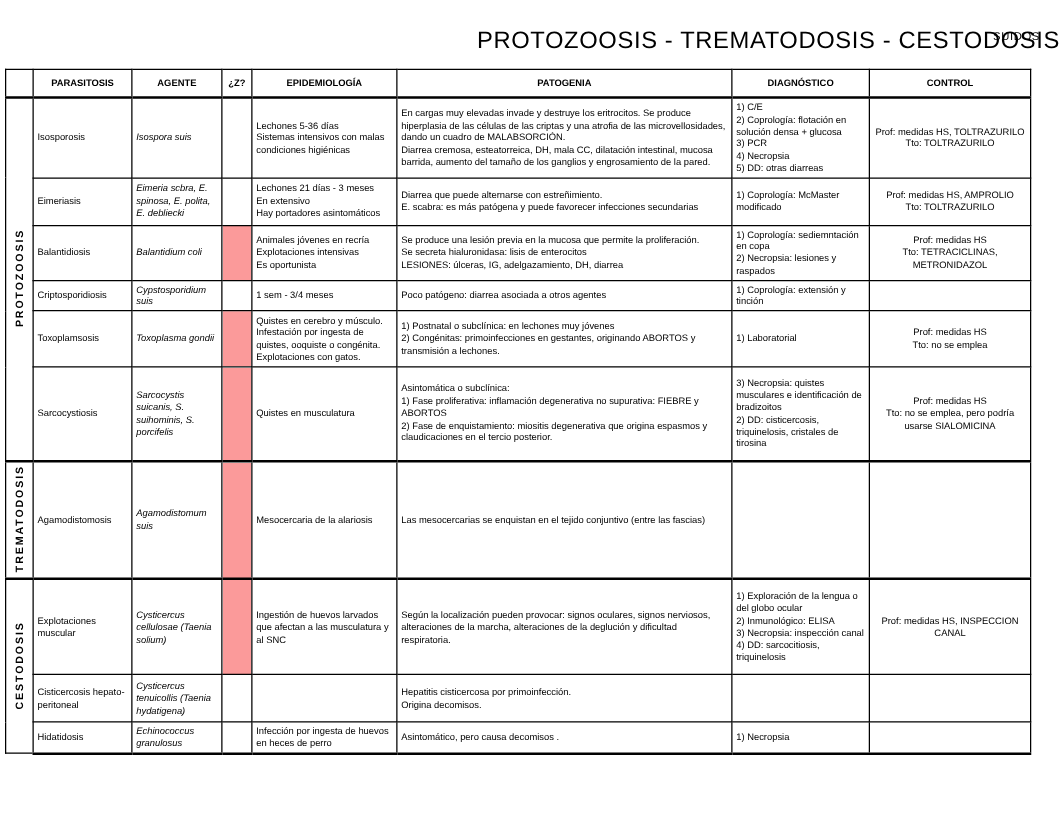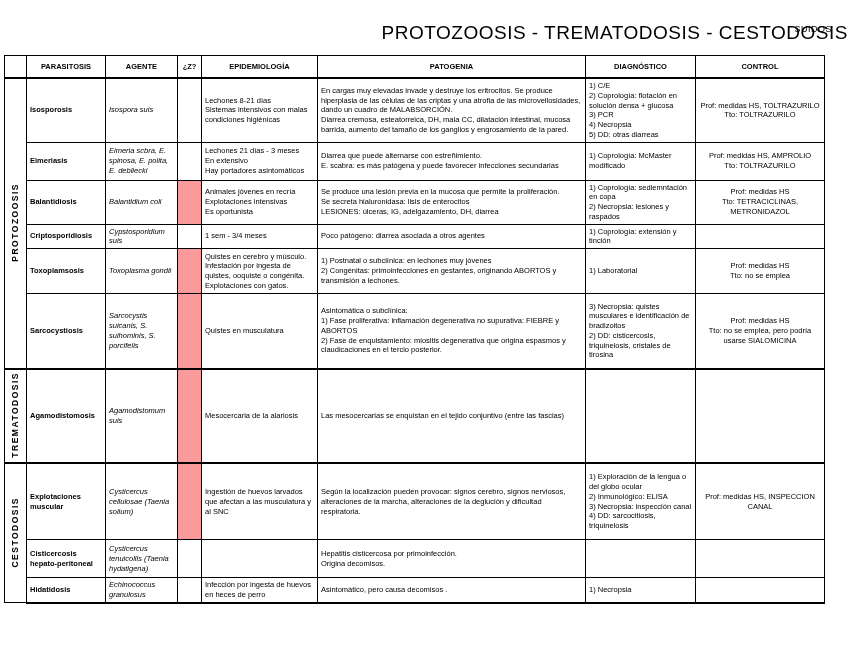--- a/index.html
+++ b/index.html
@@ -28,21 +28,21 @@
   }
   th.corner-spacer { border:none; background:transparent; }
   tr.section-start td { border-top:2px solid #000; }
   td.section-label { padding:0; text-align:center; vertical-align:middle; border-left:2px solid #000; }
   td.last-col { border-right:2px solid #000;text-align:center; }
   tr.table-last td { border-bottom:2px solid #000; }
   .vertical {
     writing-mode:vertical-rl; transform:rotate(180deg); display:inline-block;
     font-size:8.5px; font-weight:bold; letter-spacing:1.5px;
   }
-  td.c-parasitosis { font-weight:bold; font-size:7.8px; }
+  td.c-parasitosis { font-weight:normal; font-size:7.8px; }
   td.c-agente { font-style:italic;margin-top:44px; }
   td.c-z.pink { background:#FB9A9A; }
 </style>
 </head>
 <body>
 
 <div class="page">
 
   <div class="title">PROTOZOOSIS - TREMATODOSIS - CESTODOSIS</div>
   <div class="corner">SUIDOS</div>
@@ -69,21 +69,21 @@
         <th>DIAGNÓSTICO</th>
         <th>CONTROL</th>
       </tr>
     </thead>
     <tbody>
         <tr class="section-start" style="height: 62px;">
           <td class="section-label" rowspan="6"><span class="vertical">PROTOZOOSIS</span></td>
           <td class="c-parasitosis">Isosporosis</td>
           <td class="c-agente">Isospora suis</td>
           <td class="c-z"></td>
-          <td class="c-epi">Lechones 8-21 días
+          <td class="c-epi">Lechones 5-36 días
 Sistemas intensivos con malas condiciones higiénicas</td>
           <td class="c-pat">En cargas muy elevadas invade y destruye los eritrocitos. Se produce hiperplasia de las células de las criptas y una atrofia de las microvellosidades, dando un cuadro de MALABSORCIÓN.
 Diarrea cremosa, esteatorreica, DH, mala CC, dilatación intestinal, mucosa barrida, aumento del tamaño de los ganglios y engrosamiento de la pared.</td>
           <td class="c-diag">1) C/E
 2) Coprología: flotación en solución densa + glucosa
 3) PCR
 4) Necropsia
 5) DD: otras diarreas</td>
           <td class="c-ctrl last-col">Prof: medidas HS, TOLTRAZURILO
 Tto: TOLTRAZURILO</td>
@@ -158,21 +158,21 @@
           <td class="c-pat">Las mesocercarias se enquistan en el tejido conjuntivo (entre las fascias)</td>
           <td class="c-diag"></td>
           <td class="c-ctrl last-col"></td>
         </tr>
         <tr class="section-start" style="height: 77px;">
           <td class="section-label" rowspan="3"><span class="vertical">CESTODOSIS</span></td>
           <td class="c-parasitosis">Explotaciones muscular</td>
           <td class="c-agente">Cysticercus cellulosae (Taenia solium)</td>
           <td class="c-z pink"></td>
           <td class="c-epi">Ingestión de huevos larvados que afectan a las musculatura y al SNC</td>
-          <td class="c-pat">Según la localización pueden provocar: signos cerebro, signos nerviosos, alteraciones de la marcha, alteraciones de la deglución y dificultad respiratoria.</td>
+          <td class="c-pat">Según la localización pueden provocar: signos oculares, signos nerviosos, alteraciones de la marcha, alteraciones de la deglución y dificultad respiratoria.</td>
           <td class="c-diag">1) Exploración de la lengua o del globo ocular
 2) Inmunológico: ELISA
 3) Necropsia: inspección canal
 4) DD: sarcocitiosis, triquinelosis</td>
           <td class="c-ctrl last-col">Prof: medidas HS, INSPECCION CANAL</td>
         </tr>
         <tr style="height: 38px;">
           <td class="c-parasitosis">Cisticercosis hepato-peritoneal</td>
           <td class="c-agente">Cysticercus tenuicollis (Taenia hydatigena)</td>
           <td class="c-z"></td>

